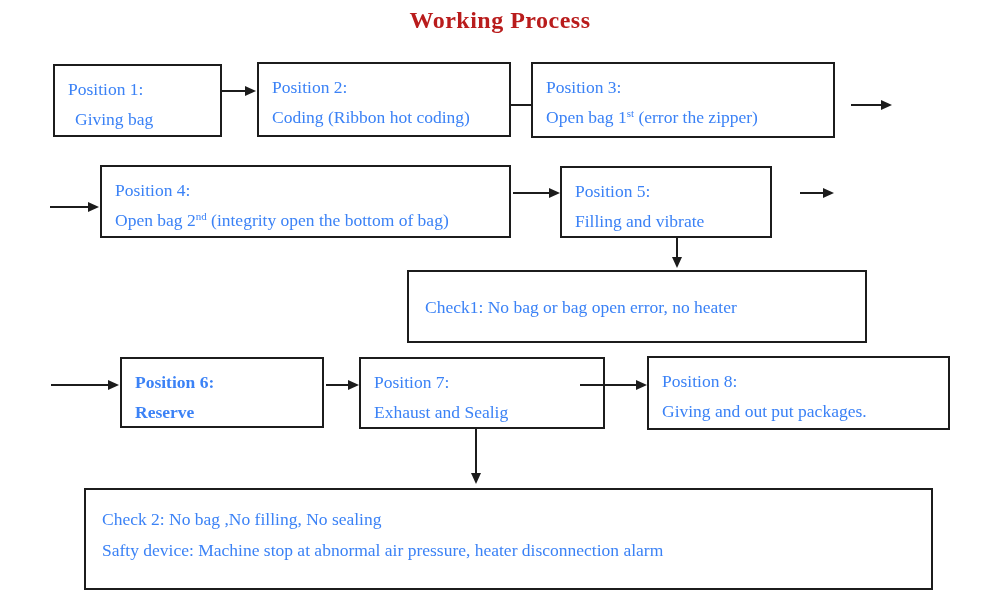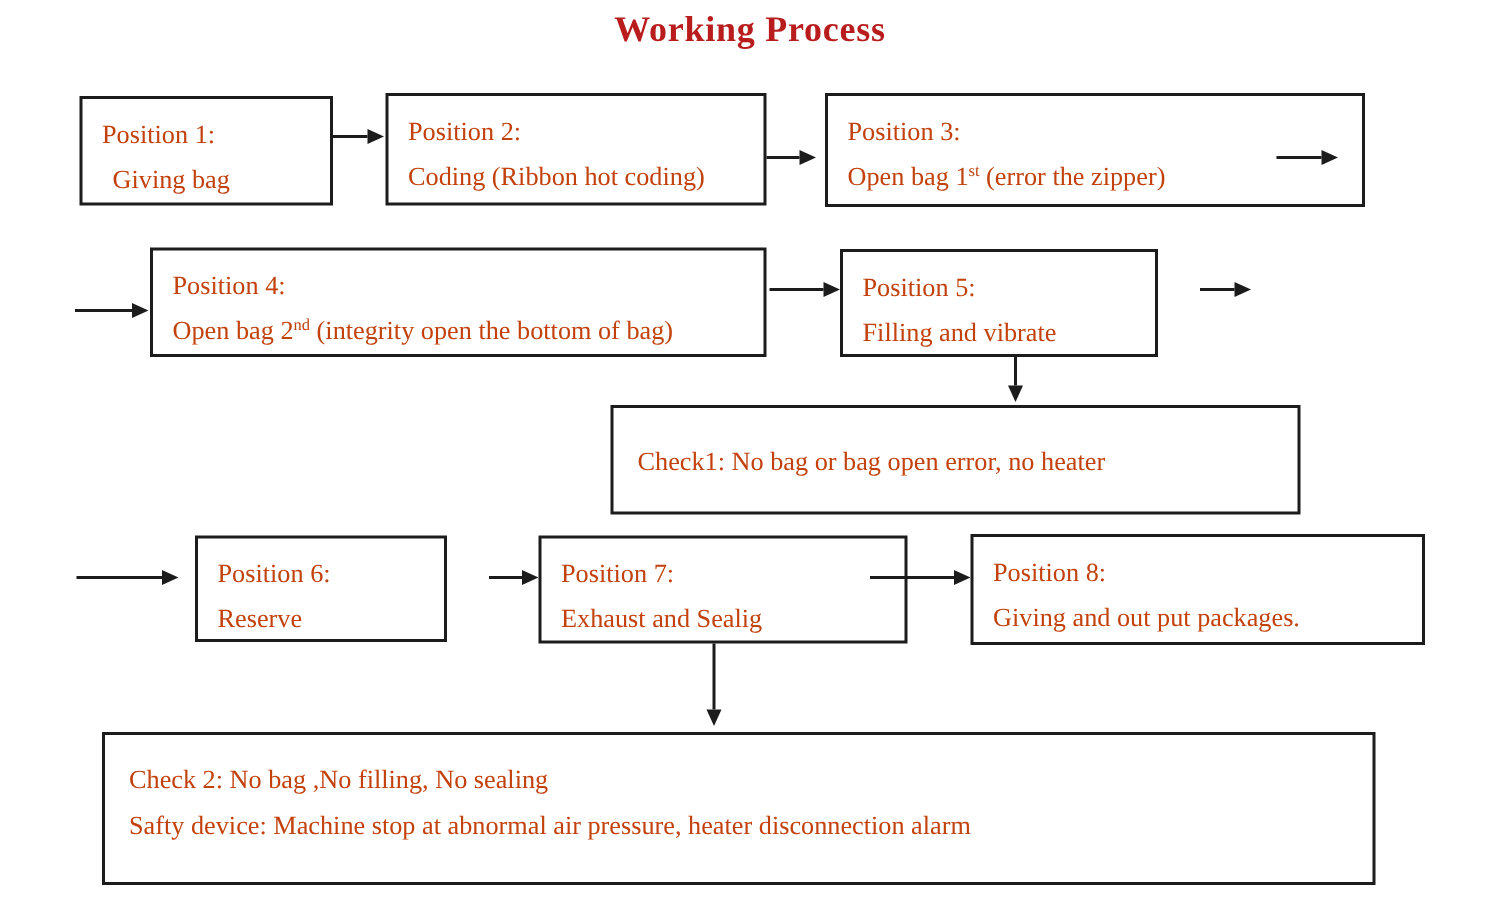--- a/index.html
+++ b/index.html
@@ -22,38 +22,39 @@
     font-weight: bold;
     color: #b91c1c;
     letter-spacing: 0.5px;
   }
 
   .box {
     position: absolute;
     border: 2px solid #1c1c1c;
     background: #ffffff;
     font-size: 17.5px;
-    color: #c2410c;
+    color: #3b82f6;
     padding: 8px 6px 0 13px;
     line-height: 30px;
     white-space: nowrap;
   }
 
   .box .indent { padding-left: 7px; }
 
   .checkbox1 {
     display: flex;
     align-items: center;
     padding: 0 6px 0 16px;
     line-height: 24px;
   }
 
   .checkbox2 {
     padding: 14px 6px 0 16px;
     line-height: 31px;
+    margin-left: 16px;
   }
 
   sup {
     font-size: 11px;
     line-height: 0;
     vertical-align: 6px;
   }
 
   .arrow-h {
     position: absolute;
@@ -101,21 +102,21 @@
 
   <div class="arrow-h" style="left:222px; top:90px; width:23px;"></div>
 
   <div class="box" style="left:257px; top:62px; width:254px; height:75px;">
     <div>Position 2:</div>
     <div>Coding (Ribbon hot coding)</div>
   </div>
 
   <div class="arrow-h" style="left:511px; top:104px; width:22px;"></div>
 
-  <div class="box" style="left:550px; top:62px; width:360px; height:76px;">
+  <div class="box" style="left:531px; top:62px; width:304px; height:76px;">
     <div>Position 3:</div>
     <div><span>Open bag 1</span><sup>st</sup><span> (error the zipper)</span></div>
   </div>
 
   <div class="arrow-h" style="left:851px; top:104px; width:30px;"></div>
 
   <div class="arrow-h" style="left:50px; top:206px; width:38px;"></div>
 
   <div class="box" style="left:100px; top:165px; width:411px; height:73px;">
     <div>Position 4:</div>
@@ -132,21 +133,21 @@
   <div class="arrow-h" style="left:800px; top:192px; width:23px;"></div>
 
   <div class="arrow-v" style="left:676px; top:238px; height:19px;"></div>
 
   <div class="box checkbox1" style="left:407px; top:270px; width:460px; height:73px;">
     <div>Check1: No bag or bag open error, no heater</div>
   </div>
 
   <div class="arrow-h" style="left:51px; top:384px; width:57px;"></div>
 
-  <div class="box" style="left:130px; top:357px; width:168px; height:71px;">
+  <div class="box" style="left:120px; top:357px; width:204px; height:71px;font-weight:bold;">
     <div>Position 6:</div>
     <div>Reserve</div>
   </div>
 
   <div class="arrow-h" style="left:326px; top:384px; width:22px;"></div>
 
   <div class="box" style="left:359px; top:357px; width:246px; height:72px;">
     <div>Position 7:</div>
     <div>Exhaust and Sealig</div>
   </div>

